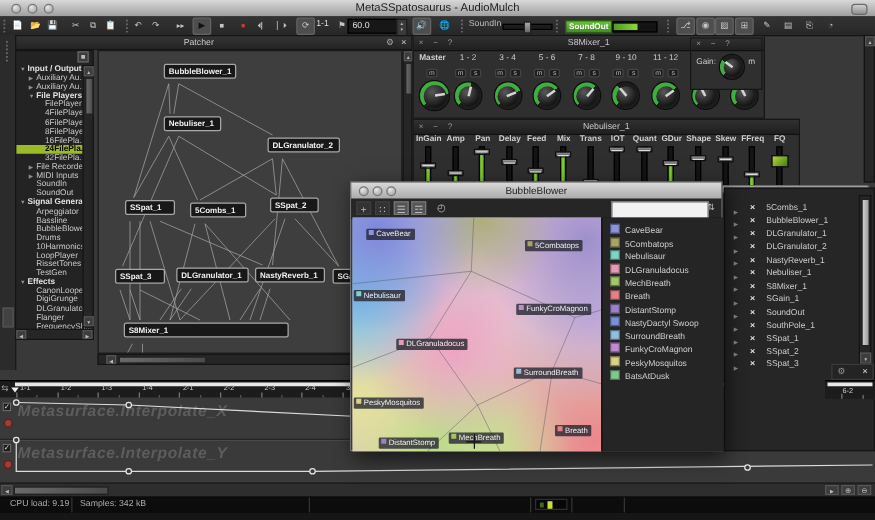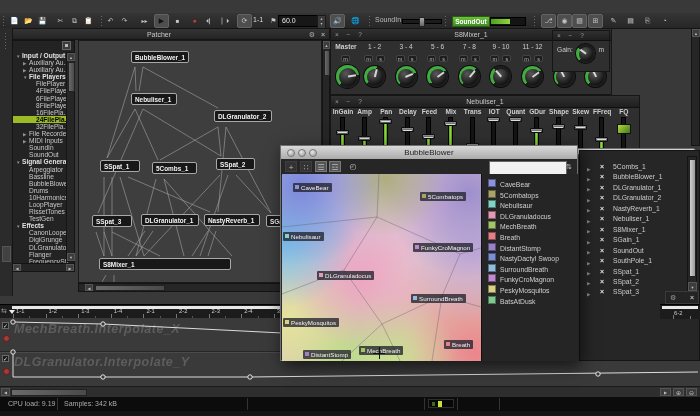--- a/index.html
+++ b/index.html
@@ -117,20 +117,27 @@
   #statusbar .sd{position:absolute;top:1px;bottom:1px;width:1px;background:#333;}
   #substrip{left:0;top:411px;width:700px;height:5px;background:#161616;}
   .svgabs{position:absolute;left:0;top:0;pointer-events:none;}
   .lightbar{position:absolute;background:linear-gradient(#d6d6d6,#a8a8a8);border:1px solid #6d6d6d;border-radius:3px;box-sizing:border-box;}
 </style>
 </head>
 <body>
 
 <div id="app">
 
+  <div class="abs" id="titlebar">
+    <span class="tl" style="left:9px"></span>
+    <span class="tl" style="left:22px"></span>
+    <span class="tl" style="left:35px"></span>
+    <div id="win-title">MetaSSpatosaurus - AudioMulch</div>
+    <span id="tb-pill"></span>
+  </div>
 
   <div class="abs" id="toolbar">
       <div class="grip" style="left: 2px;"></div>
       <div class="grip" style="left: 100px;"></div>
       <div class="grip" style="left: 368px;"></div>
       <div class="grip" style="left: 444px;"></div>
       <div class="grip" style="left: 533px;"></div>
       <div class="tbi" style="left: 8px; font-size: 7px;">📄</div>
       <div class="tbi" style="left: 22px; font-size: 7px;">📂</div>
       <div class="tbi" style="left: 36px; font-size: 7px;">💾</div>
@@ -467,22 +474,22 @@
       <div class="rlab" style="left: 244.2px;">2-4</div>
       <div class="rtick" style="left: 241.2px; height: 5px;"></div>
       <div class="rtick" style="left: 257.5px; height: 3px; background: rgb(85, 85, 85);"></div>
       <div class="rlab" style="left: 276.8px;">3-1</div>
       <div class="rtick" style="left: 273.8px; height: 5px;"></div>
       <div class="rtick" style="left: 290.1px; height: 3px; background: rgb(85, 85, 85);"></div>
       <div style="position: absolute; left: 1px; top: 2px; font-size: 7px; color: rgb(153, 153, 153);">⇆</div>
     </div>
   <div class="abs" id="lanes">
     <div class="lane-div" style="top:33px;"></div>
-    <div class="watermark" style="left:14px;top:4px;">MechBreath.Interpolate_X</div>
-    <div class="watermark" style="left:14px;top:37px;">DLGranulator.Interpolate_Y</div>
+    <div class="watermark" style="left:14px;top:4px;">Metasurface.Interpolate_X</div>
+    <div class="watermark" style="left:14px;top:37px;">Metasurface.Interpolate_Y</div>
   </div>
   <div class="abs chk" style="left:2px;top:322px;">✓</div>
   <div class="abs rec" style="left:3px;top:335px;"></div>
   <div class="abs chk" style="left:2px;top:355px;">✓</div>
   <div class="abs rec" style="left:3px;top:368px;"></div>
 
   <svg class="svgabs" id="curves" width="700" height="416" style="z-index:2;">
       <polyline points="13,322 103,324 282,333" fill="none" stroke="#dcdcdc" stroke-width="1"></polyline>
       <polyline points="13,352 13,377 103,377 250,377 698,372" fill="none" stroke="#dcdcdc" stroke-width="1"></polyline>
       <circle cx="13" cy="322" r="2.2" fill="#3a3a3a" stroke="#e6e6e6" stroke-width="1"></circle>

